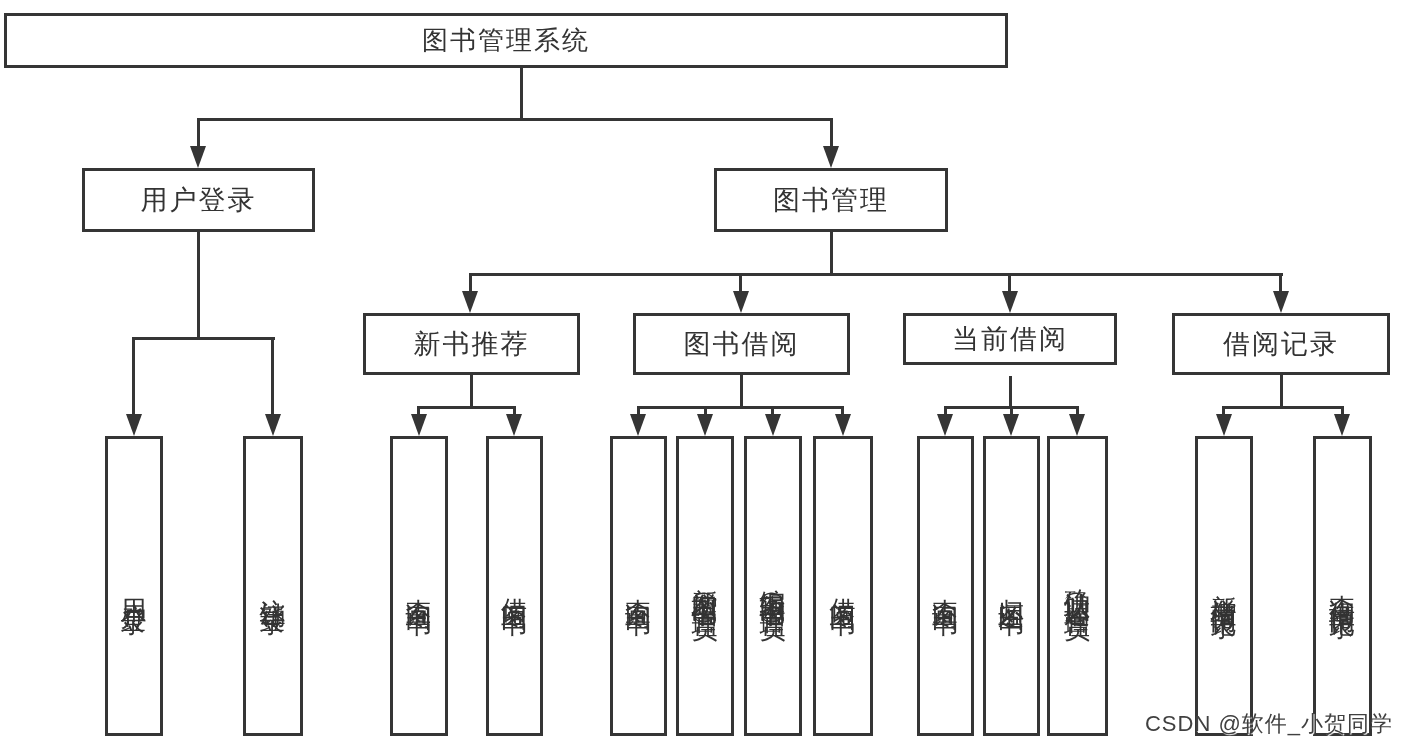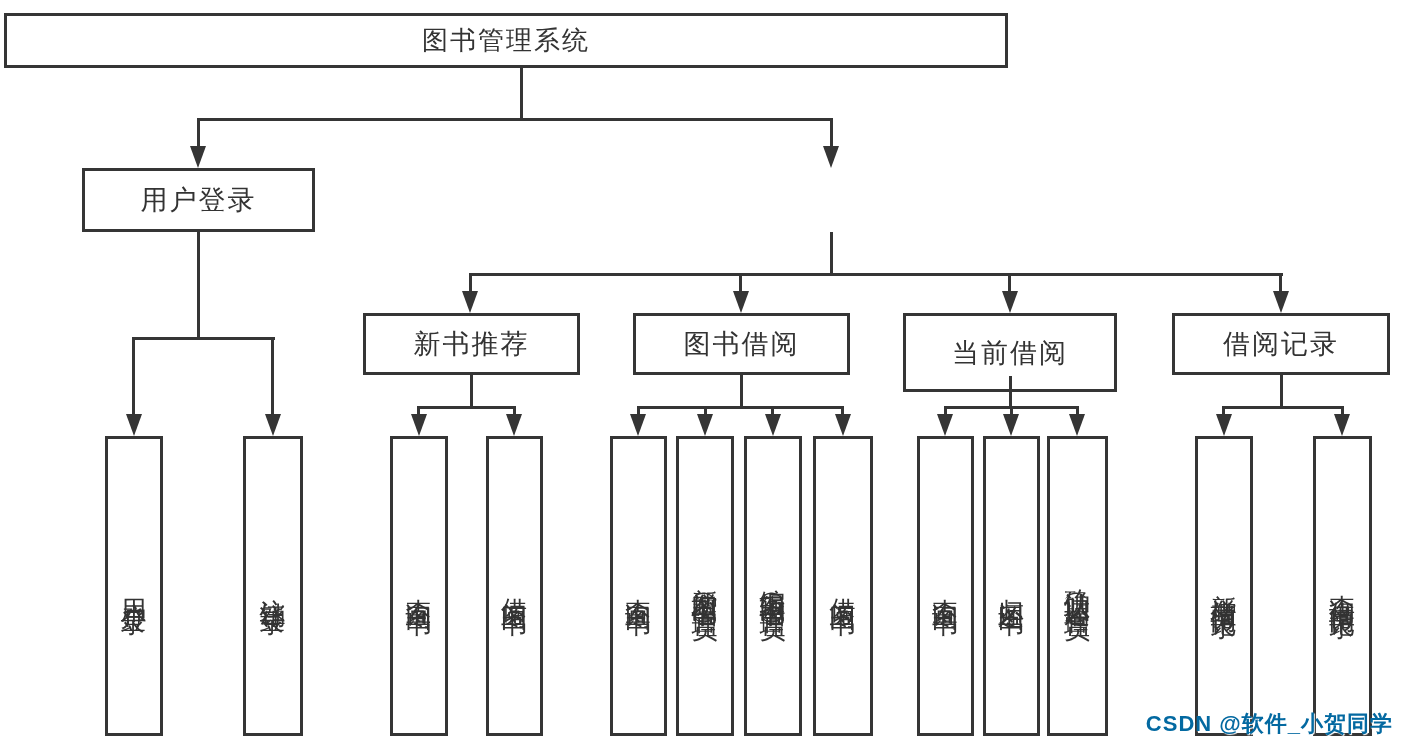--- a/index.html
+++ b/index.html
@@ -21,44 +21,47 @@
     white-space:nowrap;
   }
   .line { position:absolute; background:#353535; }
   .arrow {
     position:absolute; width:0; height:0;
     border-left:8px solid transparent; border-right:8px solid transparent;
     border-top:22px solid #353535;
   }
   .watermark {
     position:absolute; right:12px; bottom:8px;
-    font-size:22px; color:#0369a1; letter-spacing:1px;
-    text-shadow:1px 1px 1px #ffffff; z-index:5;font-weight:bold;
+    font-size:22px; color:#404040; letter-spacing:1px;
+    text-shadow:1px 1px 1px #ffffff; z-index:5;
   }
 </style>
 </head>
 <body>
 
 <div class="stage">
 
   <div class="node root-node" style="left:4px;top:13px;width:1004px;height:55px">
     <span>图书管理系统</span>
   </div>
 
   <div class="node h-node" style="left:82px;top:168px;width:233px;height:64px">
     <span>用户登录</span>
   </div>
+  <div class="node h-node" style="left:714px;top:168px;width:234px;height:64px">
+    <span>图书管理</span>
+  </div>
 
   <div class="node h-node" style="left:633px;top:313px;width:217px;height:62px">
     <span>图书借阅</span>
   </div>
   <div class="node h-node" style="left:363px;top:313px;width:217px;height:62px">
     <span>新书推荐</span>
   </div>
-  <div class="node h-node" style="left:903px;top:313px;width:214px;height:79px">
+  <div class="node h-node" style="left:903px;top:313px;width:214px;height:52px">
     <span>当前借阅</span>
   </div>
   <div class="node h-node" style="left:1172px;top:313px;width:218px;height:62px">
     <span>借阅记录</span>
   </div>
 
   <div class="node leaf" style="left:105px;top:436px;width:58px;height:300px">
     <span>用户登录</span>
   </div>
   <div class="node leaf" style="left:243px;top:436px;width:60px;height:300px">

